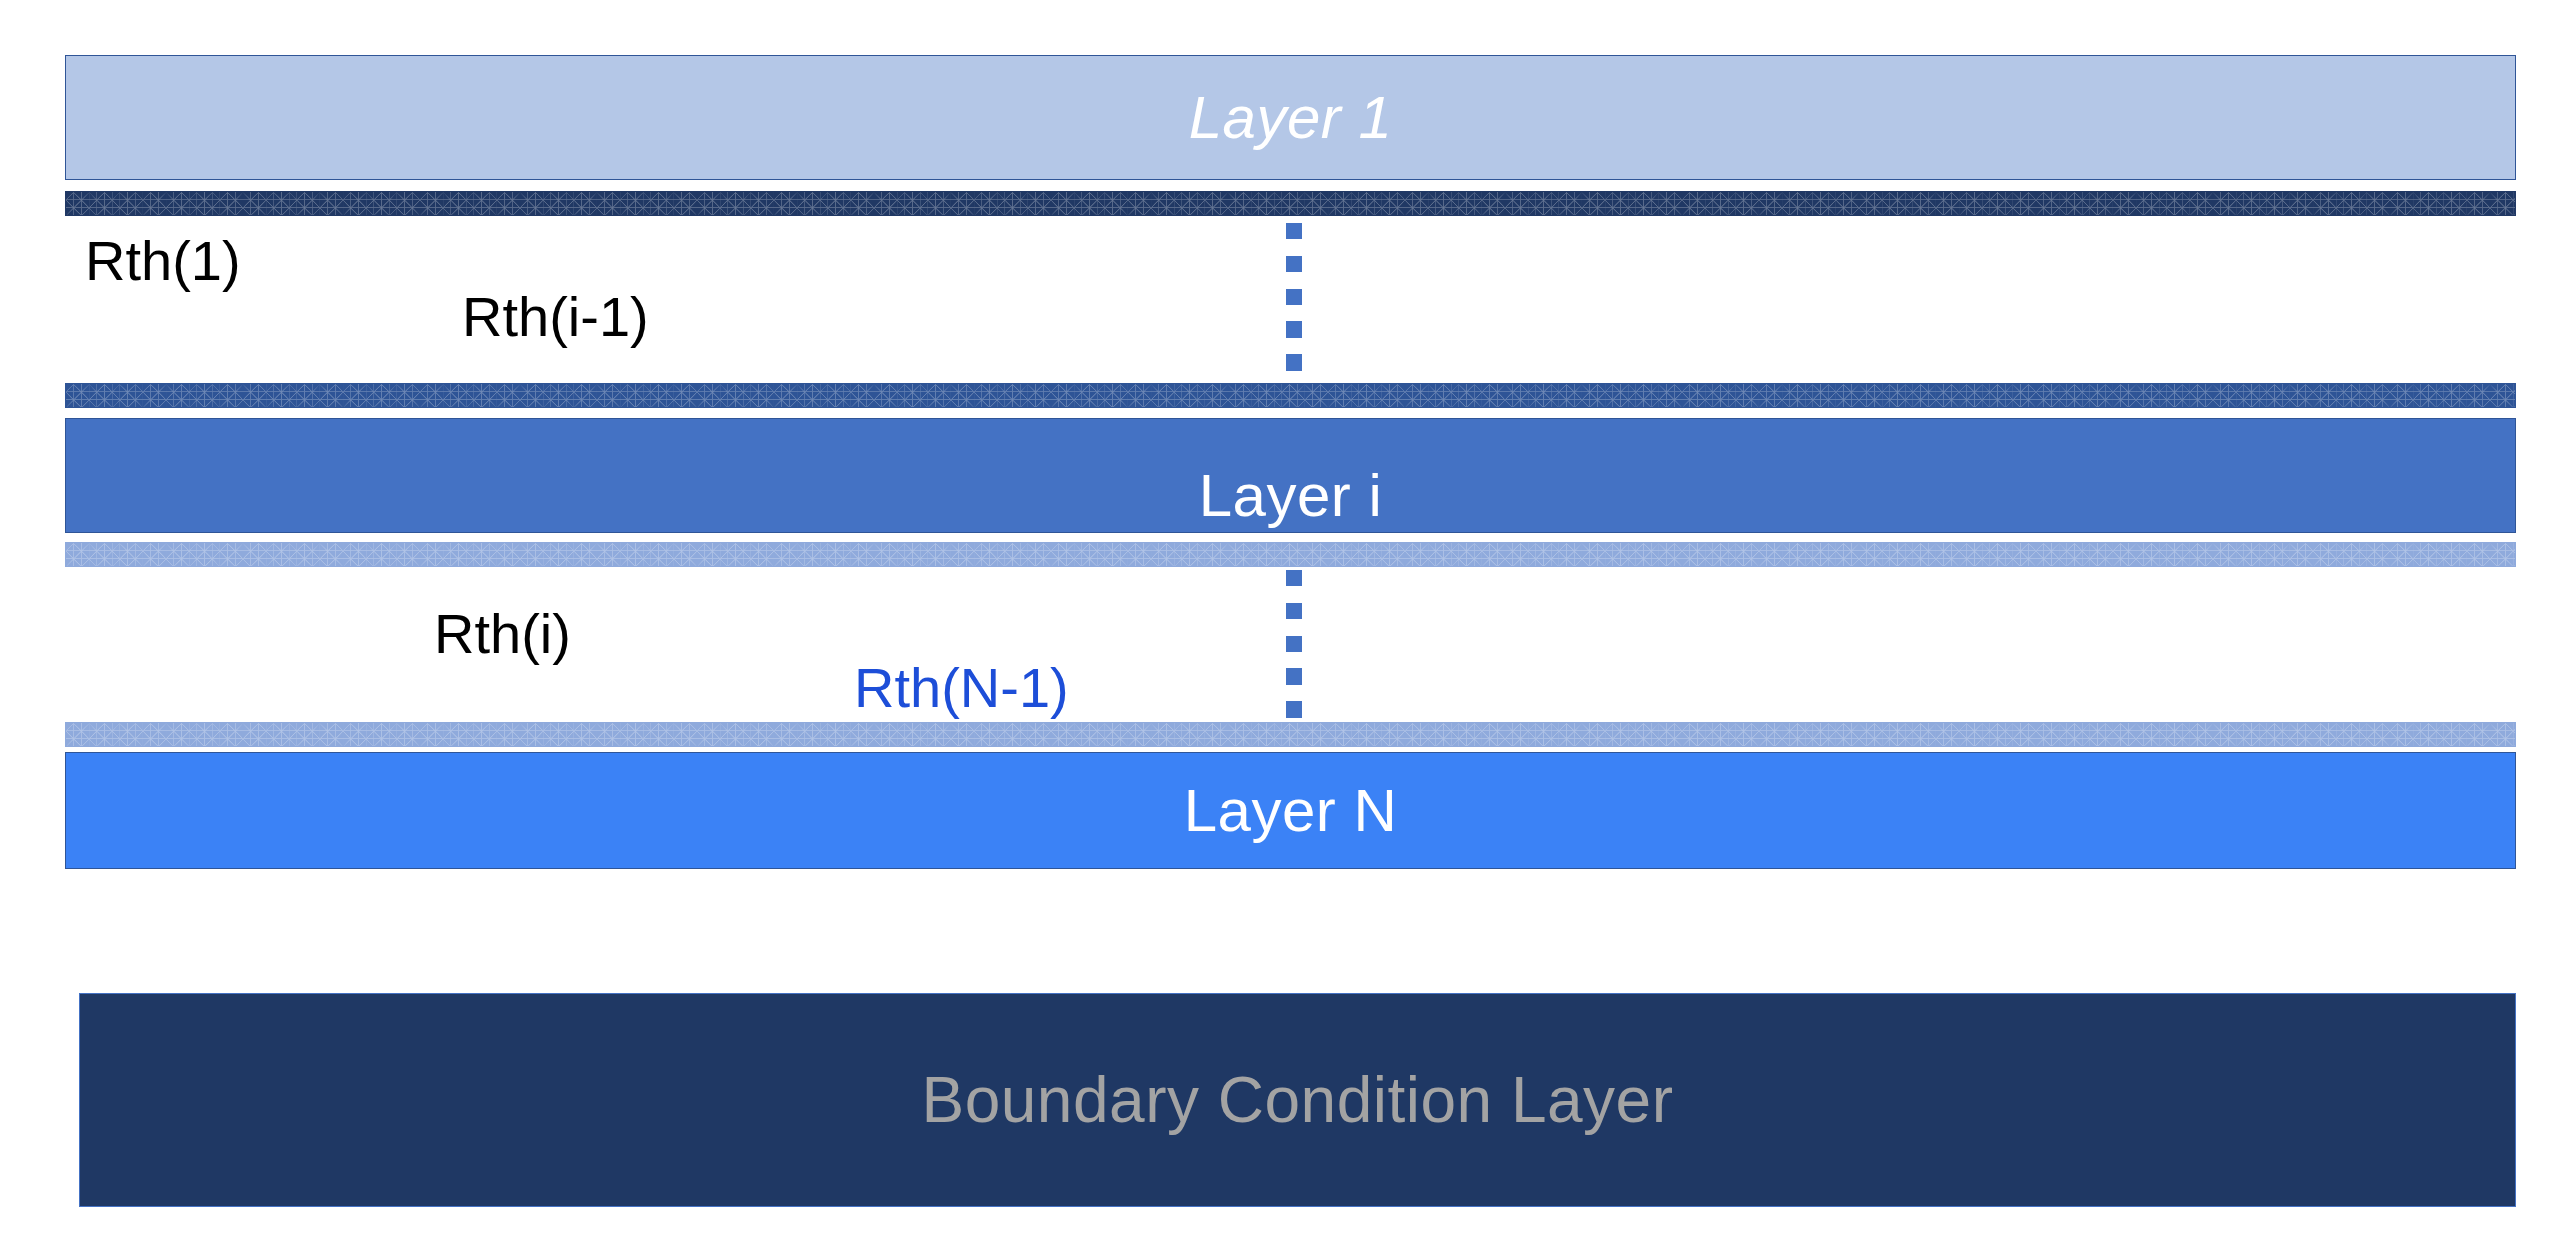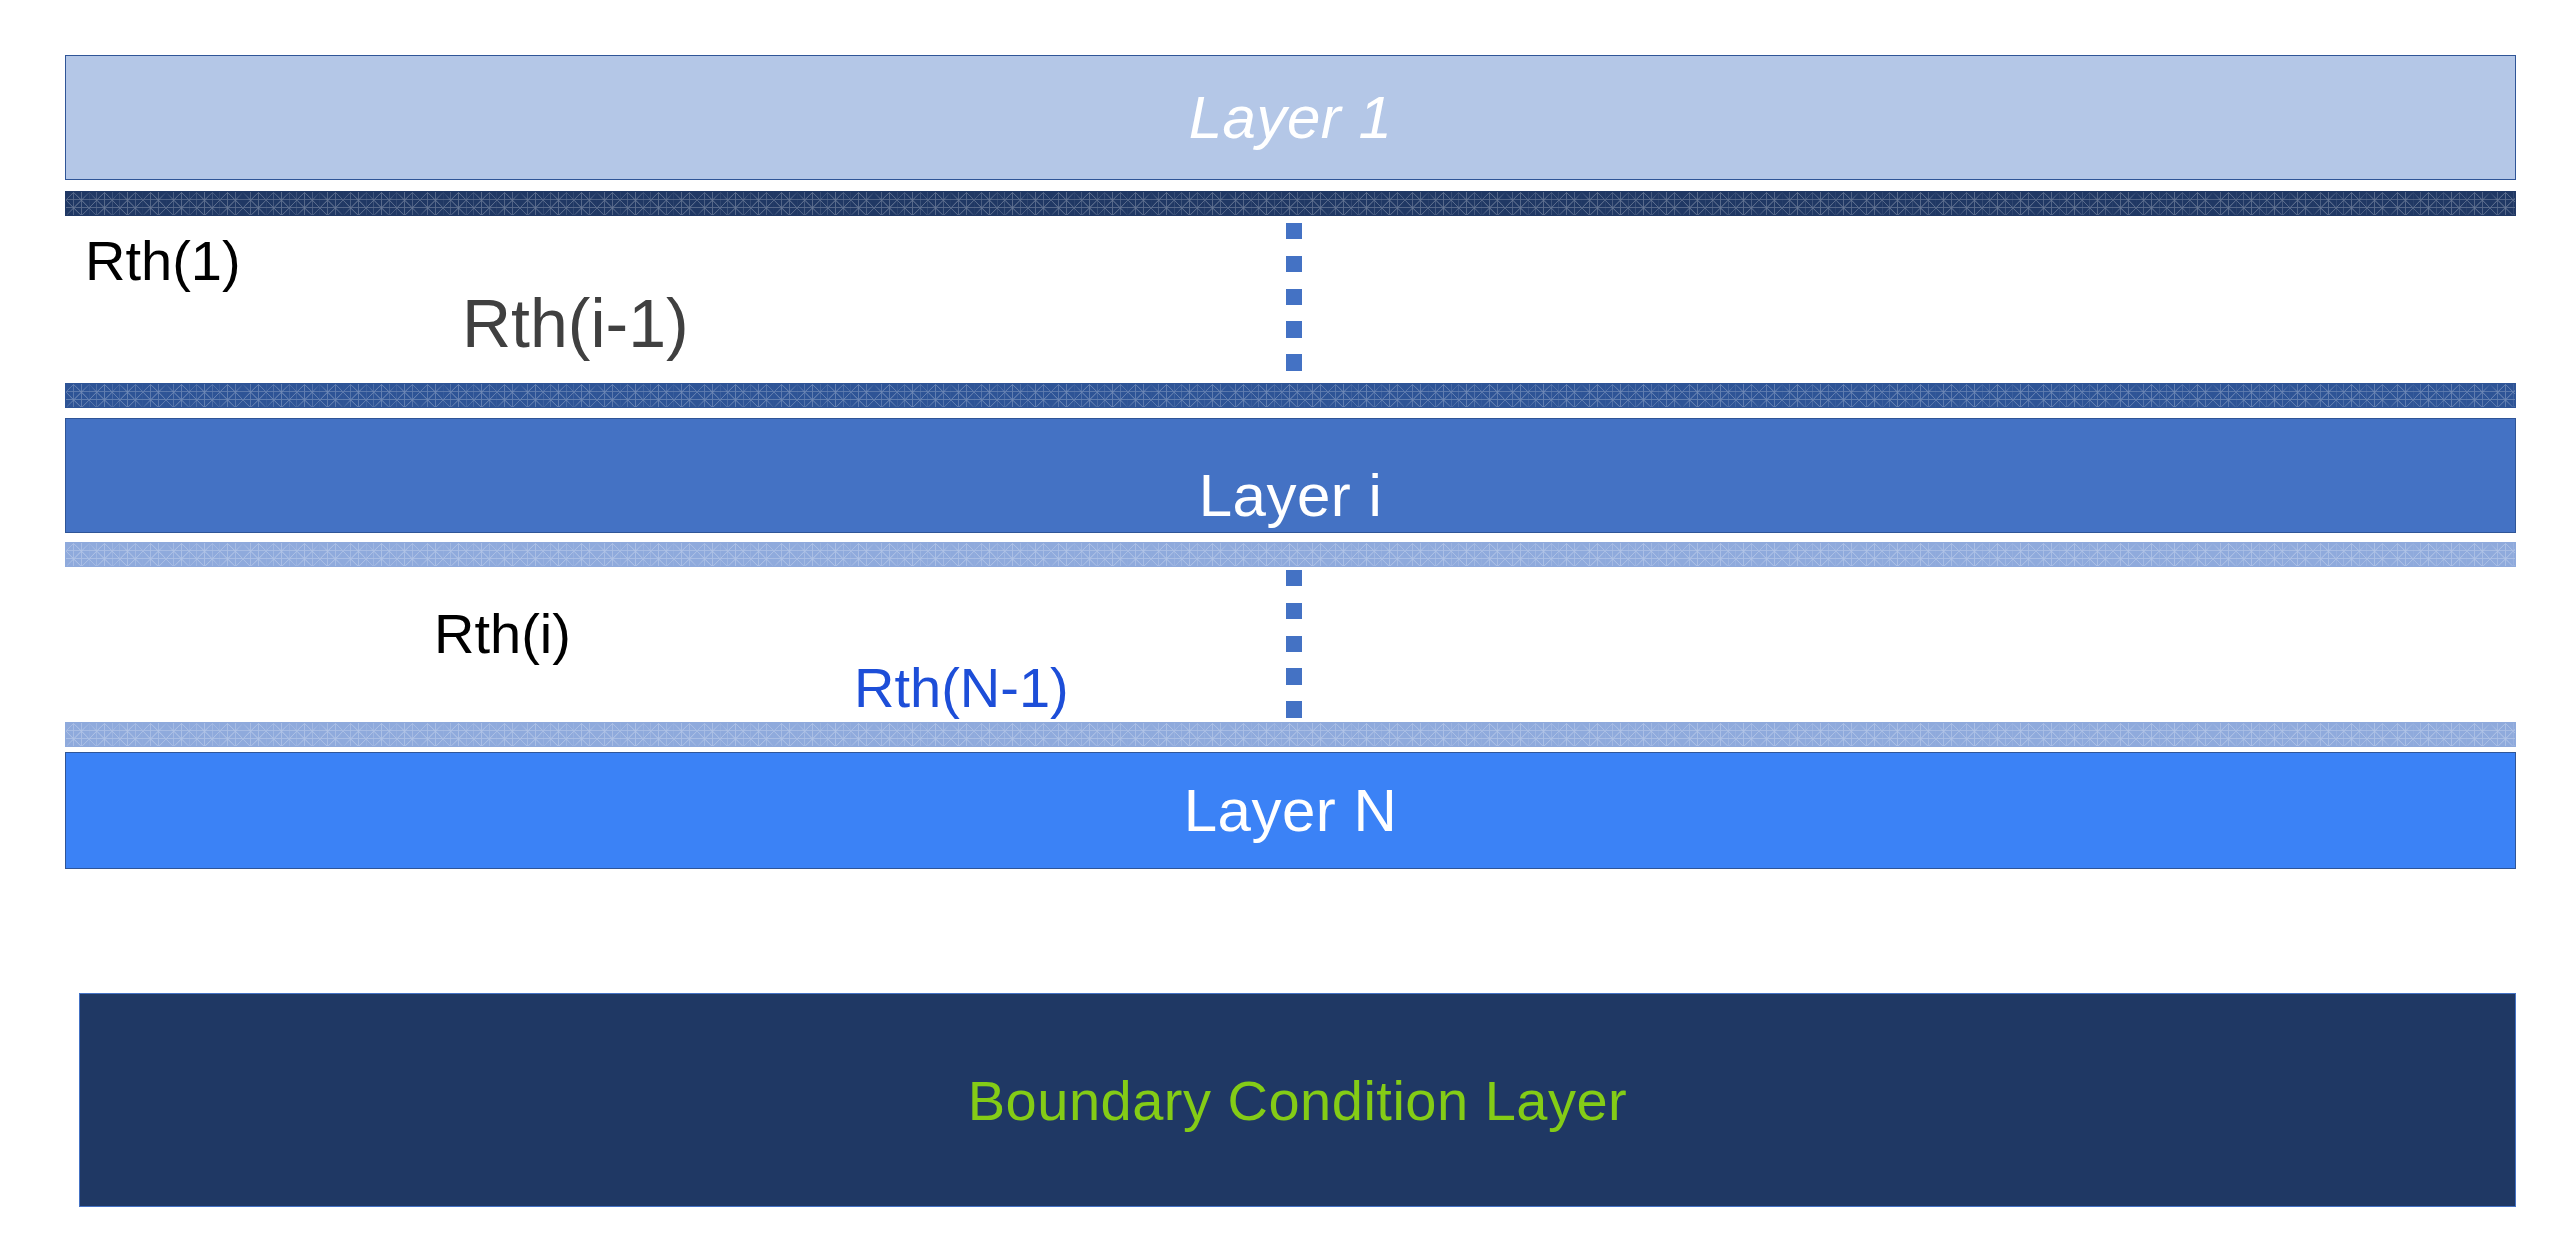--- a/index.html
+++ b/index.html
@@ -70,21 +70,21 @@
 <div id="canvas" style="width: 2576px; height: 1261px; background: rgb(255, 255, 255);">
 
   <div class="layer-block" id="blk-layer-1" style="left: 65px; top: 55px; width: 2451px; height: 125px; background: rgb(180, 199, 231); border: 1.9px solid rgb(47, 85, 151); color: rgb(255, 255, 255); font-style: italic;">
     <span class="layer-label" style="font-size: 60px; color: rgb(255, 255, 255);">Layer 1</span>
   </div>
 
   <div class="pattern-band" id="band-1" style="left: 65px; top: 191px; width: 2451px; height: 25px; border: 1.9px solid rgb(32, 56, 100); background-image: linear-gradient(45deg, rgb(32, 56, 100) 25%, transparent 25%, transparent 75%, rgb(32, 56, 100) 75%), linear-gradient(45deg, rgb(32, 56, 100) 25%, transparent 25%, transparent 75%, rgb(32, 56, 100) 75%), linear-gradient(-45deg, rgb(32, 56, 100) 25%, transparent 25%, transparent 75%, rgb(32, 56, 100) 75%), linear-gradient(-45deg, rgb(32, 56, 100) 25%, transparent 25%, transparent 75%, rgb(32, 56, 100) 75%); background-size: 15.4px 15.4px; background-position: 0px 0px, 7.7px 7.7px, 0px 0px, 7.7px 7.7px; background-color: rgb(255, 255, 255);"></div>
 
   <div class="rth-label" id="lbl-rth-1" style="left: 85px; top: 233px; font-size: 56px; color: #000000;">Rth(1)</div>
 
-  <div class="rth-label" id="lbl-rth-i-1" style="left: 462px; top: 289px; font-size: 68px; color: #404040; text-align: right;">Rth(i-1)</div>
+  <div class="rth-label" id="lbl-rth-i-1" style="left: 462px; top: 289px; font-size: 56px; color: #000000; text-align: right;">Rth(i-1)</div>
 
   <div class="dotted-line" id="dots-upper" style="left: 1286px; top: 223px;">
       <span style="background: rgb(68, 114, 196);"></span>
       <span style="background: rgb(68, 114, 196);"></span>
       <span style="background: rgb(68, 114, 196);"></span>
       <span style="background: rgb(68, 114, 196);"></span>
       <span style="background: rgb(68, 114, 196);"></span>
     </div>
 
   <div class="pattern-band" id="band-2" style="left: 65px; top: 383px; width: 2451px; height: 25px; border: 1.9px solid rgb(46, 84, 150); background-image: linear-gradient(45deg, rgb(46, 84, 150) 25%, transparent 25%, transparent 75%, rgb(46, 84, 150) 75%), linear-gradient(45deg, rgb(46, 84, 150) 25%, transparent 25%, transparent 75%, rgb(46, 84, 150) 75%), linear-gradient(-45deg, rgb(46, 84, 150) 25%, transparent 25%, transparent 75%, rgb(46, 84, 150) 75%), linear-gradient(-45deg, rgb(46, 84, 150) 25%, transparent 25%, transparent 75%, rgb(46, 84, 150) 75%); background-size: 15.4px 15.4px; background-position: 0px 0px, 7.7px 7.7px, 0px 0px, 7.7px 7.7px; background-color: rgb(255, 255, 255);"></div>
@@ -107,17 +107,17 @@
       <span style="background: rgb(68, 114, 196);"></span>
     </div>
 
   <div class="pattern-band" id="band-4" style="left: 65px; top: 722px; width: 2451px; height: 25px; border: 1.9px solid rgb(143, 170, 220); background-image: linear-gradient(45deg, rgb(143, 170, 220) 25%, transparent 25%, transparent 75%, rgb(143, 170, 220) 75%), linear-gradient(45deg, rgb(143, 170, 220) 25%, transparent 25%, transparent 75%, rgb(143, 170, 220) 75%), linear-gradient(-45deg, rgb(143, 170, 220) 25%, transparent 25%, transparent 75%, rgb(143, 170, 220) 75%), linear-gradient(-45deg, rgb(143, 170, 220) 25%, transparent 25%, transparent 75%, rgb(143, 170, 220) 75%); background-size: 15.4px 15.4px; background-position: 0px 0px, 7.7px 7.7px, 0px 0px, 7.7px 7.7px; background-color: rgb(255, 255, 255);"></div>
 
   <div class="layer-block" id="blk-layer-n" style="left: 65px; top: 752px; width: 2451px; height: 117px; background: #3b82f6; border: 1.9px solid rgb(47, 85, 151); color: rgb(255, 255, 255);">
     <span class="layer-label" style="font-size: 60px; color: rgb(255, 255, 255);">Layer N</span>
   </div>
 
   <div class="layer-block" id="blk-boundary" style="left: 79px; top: 993px; width: 2437px; height: 214px; background: rgb(31, 56, 100); border: 1.9px solid rgb(68, 114, 196); color: rgb(255, 255, 255);">
-    <span class="layer-label" style="font-size: 56px; color: #84cc16;">Boundary Condition Layer</span>
+    <span class="layer-label" style="font-size: 64px; color: #a3a3a3;">Boundary Condition Layer</span>
   </div>
 
 </div>
 
 
 </body></html>

